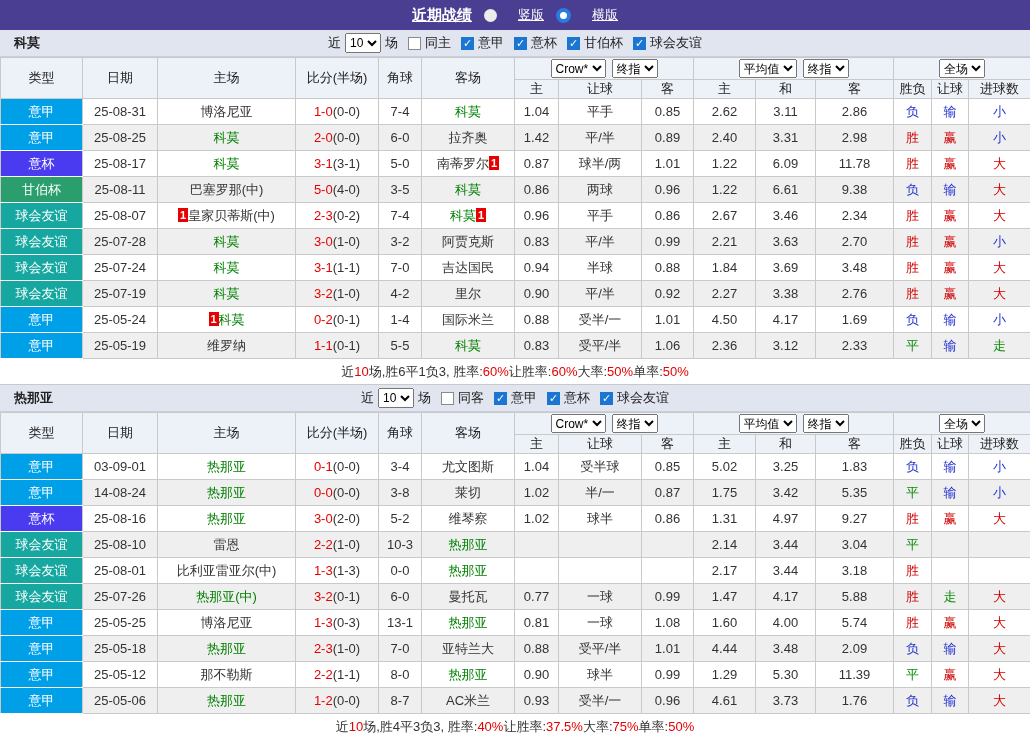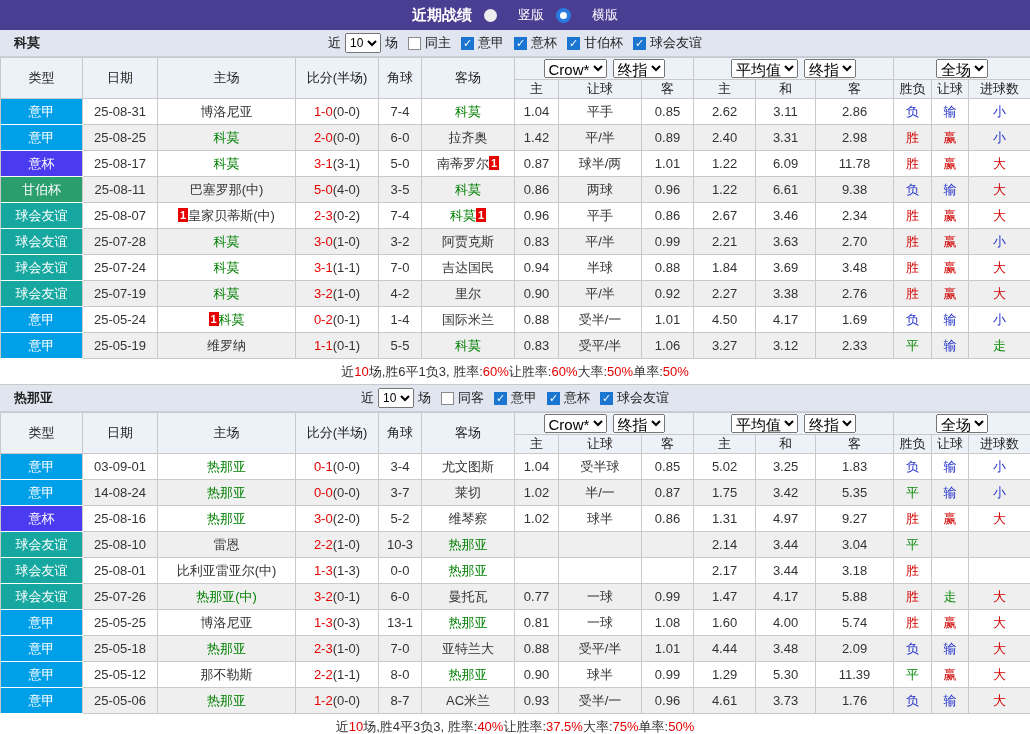--- a/index.html
+++ b/index.html
@@ -1,36 +1,36 @@
 <!DOCTYPE html>
 <html><head>
 <meta charset="utf-8">
 <style>
   html,body{margin:0;padding:0;background:#fff;}
   body{width:1030px;font-family:"Liberation Sans","DejaVu Sans",sans-serif;color:#222;}
   
-  .titlebar{height:30px;background:#4a3e92;color:#fff;display:flex;align-items:center;justify-content:center;gap:12px;}
+  .titlebar{height:30px;background:#4a3e92;color:#fff;display:flex;align-items:center;justify-content:center;gap:12px;text-decoration:underline;}
   .titlebar .title{font-weight:bold;font-size:15px;}
   .radio{display:inline-flex;align-items:center;gap:21px;font-size:13px;cursor:pointer;}
   .rdot{width:13px;height:13px;border-radius:50%;background:#ececec;display:inline-block;box-sizing:border-box;}
   .rdot.on{background:#fff;border:4px solid #2a7ae0;width:15px;height:15px;}
   
   .filterbar{height:26px;background:#e1e5f0;position:relative;border-bottom:1px solid #c9cfdd;font-size:13px;}
   .teamname{position:absolute;left:14px;top:0;line-height:26px;font-weight:bold;color:#222;}
   .fmid{position:absolute;left:0;right:0;top:0;height:26px;display:flex;justify-content:center;align-items:center;gap:4px;}
   .fmid select{font-size:12px;height:20px;}
   .cb{width:13px;height:13px;border:1px solid #8a8a8a;background:#fff;display:inline-flex;align-items:center;justify-content:center;font-size:11px;line-height:13px;color:#fff;box-sizing:border-box;margin-left:6px;}
   .cb.checked{background:#1b76d2;border-color:#1b76d2;}
   
   table{border-collapse:collapse;width:1030px;table-layout:fixed;font-size:13px;}
   th,td{border:1px solid #c9c9c9;text-align:center;padding:0;white-space:nowrap;overflow:hidden;}
   thead th{background:#edf1f8;font-weight:normal;color:#222;}
   thead tr.r1 th{height:21px;}
   thead tr.r2 th{height:18px;}
-  thead select{font-size:15px;height:19px;margin:0 3px;}
+  thead select{font-size:12px;height:19px;margin:0 3px;}
   tbody td{height:25px;color:#333;}
   tbody tr.odd td{background:#efefef;}
   tbody tr.even td{background:#fff;}
   tbody td.lt{color:#fff;border-bottom:1px solid #fff;border-top:1px solid #fff;}
   tbody td.odds{background:#fbf5e9;}
   tbody td.avg{background:#e9f4f9;margin-top:12px;}
   .focus{color:#008000;}
   .smain{color:#e60000;}
   .shalf{color:#333;}
   .res-red{color:#d20000;}
@@ -274,21 +274,21 @@
         <tr class="odd">
           <td class="lt" style="background:#00a0e9">意甲</td>
           <td>25-05-19</td>
           <td><span class="">维罗纳</span></td>
           <td><span class="smain">1-1</span><span class="shalf">(0-1)</span></td>
           <td>5-5</td>
           <td><span class="focus">科莫</span></td>
           <td class="odds">0.83</td>
           <td class="odds">受平/半</td>
           <td class="odds">1.06</td>
-          <td class="avg">3.27</td>
+          <td class="avg">2.36</td>
           <td class="avg">3.12</td>
           <td class="avg">2.33</td>
           <td><span class="res-green">平</span></td>
           <td><span class="res-blue">输</span></td>
           <td><span class="res-green">走</span></td>
         </tr>
       </tbody>
     </table>
     <div class="summary">
       <span class="seg-d">近</span>
@@ -378,21 +378,21 @@
           <td class="avg">1.83</td>
           <td><span class="res-blue">负</span></td>
           <td><span class="res-blue">输</span></td>
           <td><span class="res-blue">小</span></td>
         </tr>
         <tr class="odd">
           <td class="lt" style="background:#00a0e9">意甲</td>
           <td>14-08-24</td>
           <td><span class="focus">热那亚</span></td>
           <td><span class="smain">0-0</span><span class="shalf">(0-0)</span></td>
-          <td>3-7</td>
+          <td>3-8</td>
           <td><span class="">莱切</span></td>
           <td class="odds">1.02</td>
           <td class="odds">半/一</td>
           <td class="odds">0.87</td>
           <td class="avg">1.75</td>
           <td class="avg">3.42</td>
           <td class="avg">5.35</td>
           <td><span class="res-green">平</span></td>
           <td><span class="res-blue">输</span></td>
           <td><span class="res-blue">小</span></td>

